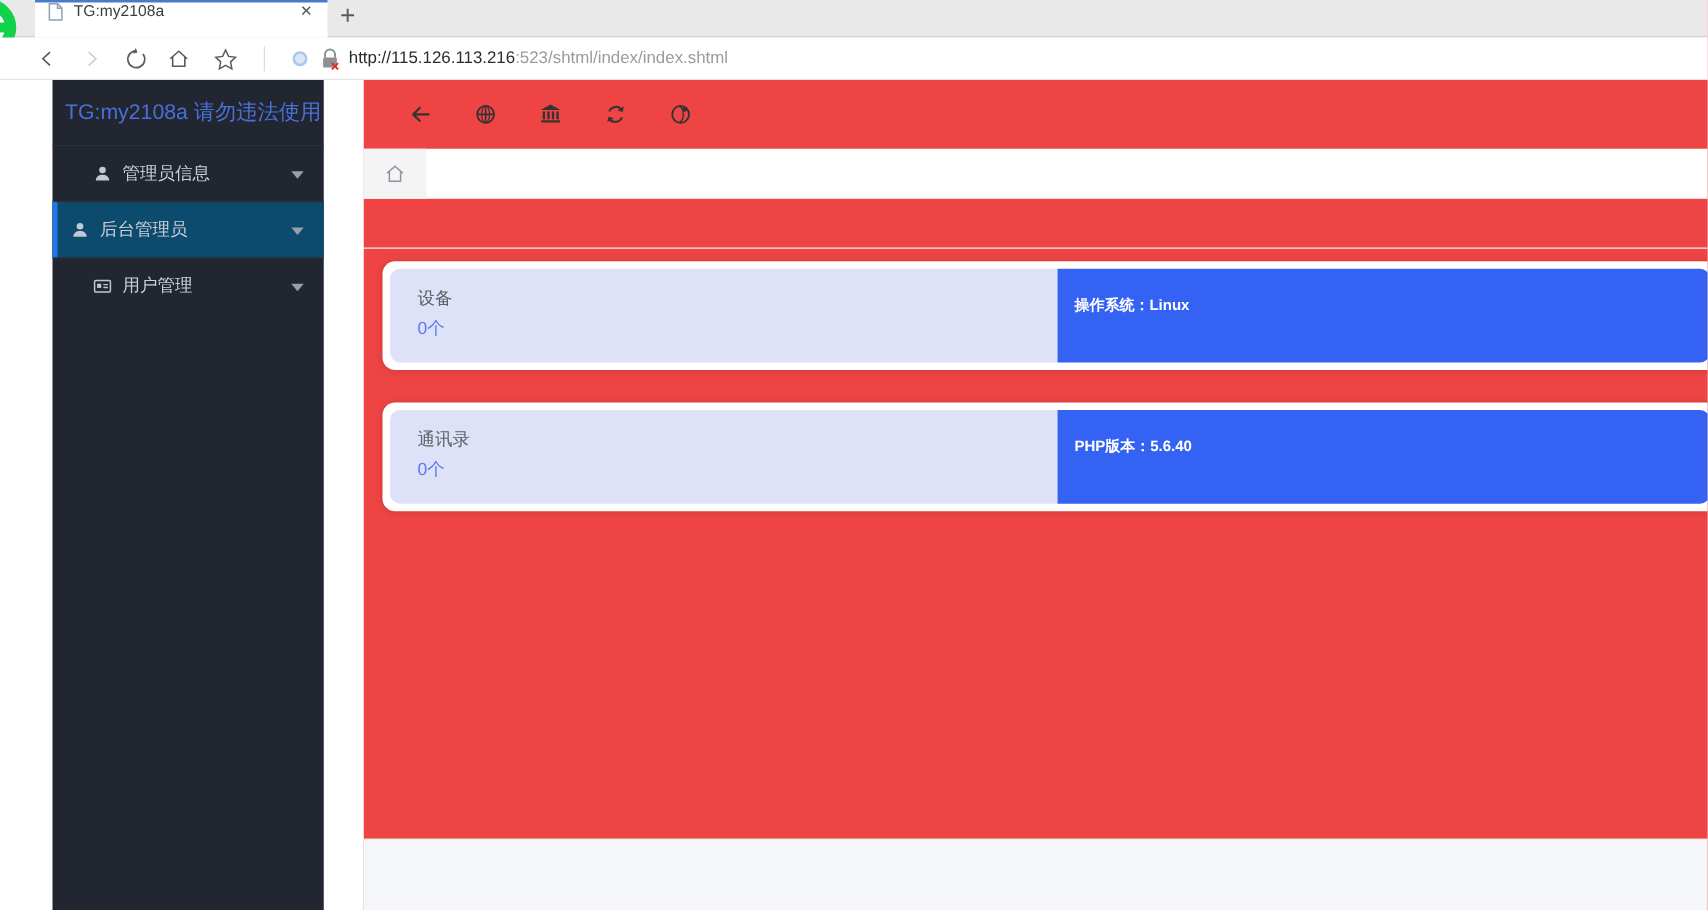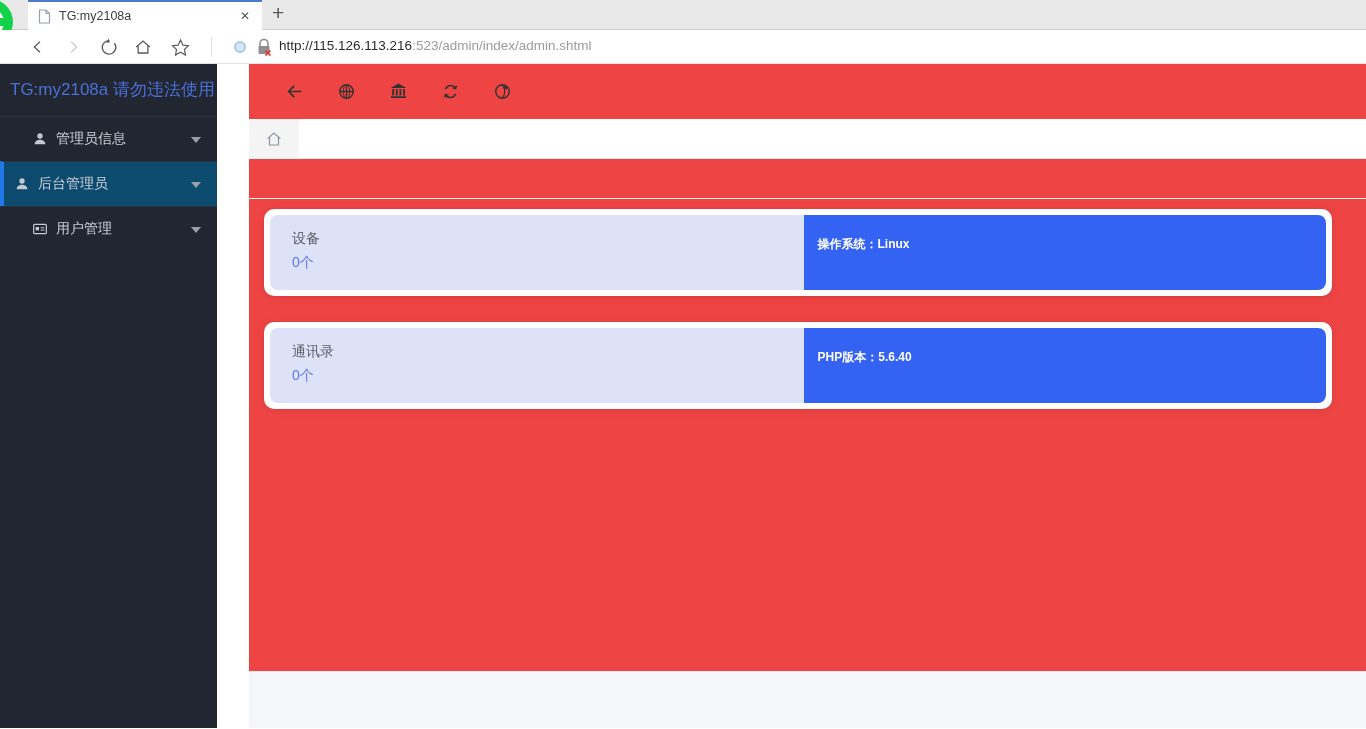--- a/index.html
+++ b/index.html
@@ -6,39 +6,39 @@
   html,body { width:1366px; height:729px; overflow:hidden;
     font-family:"Liberation Sans","DejaVu Sans",sans-serif; background:#fff; position:relative; }
 
   
   .tabstrip { position:relative; height:30px; background:#e9e9e9; border-bottom:1px solid #cbcbcb; z-index:2; }
   .app-logo { position:absolute; left:-33px; top:-1px; width:46px; height:46px; border-radius:50%;
     background:#12d24a; z-index:6; }
   .app-logo .hole { position:absolute; left:9px; top:9px; width:28px; height:28px; border-radius:50%; background:#fff; }
   .app-logo .bar { position:absolute; left:8px; top:19px; width:34px; height:8px; background:#12d24a; }
   .btab { position:absolute; left:28px; top:0; width:234px; height:30px; background:#fff;
-    border-top:2px solid #4a7ad0; display:flex; align-items:center; padding:0 10px; }
+    border-top:2px solid #4a7ad0; display:flex; padding:0 10px; }
   .btab-title { flex:1; font-size:12.5px; color:#3c3c3c; margin-left:8px; white-space:nowrap; overflow:hidden; }
   .btab-close { font-size:12px; color:#555; padding:0 2px; cursor:pointer; }
   .newtab { position:absolute; left:272px; top:1px; font-size:21px; font-weight:300; color:#5a5a5a; cursor:pointer; }
 
   .navbar { position:relative; height:34px; background:#fff; border-bottom:1px solid #e2e2e2; z-index:2; }
   .nav-ic { position:absolute; top:7px; width:20px; height:20px; display:flex; align-items:center; justify-content:center; cursor:pointer; }
   .nav-divider { position:absolute; left:211px; top:7px; width:1px; height:20px; background:#dcdcdc; }
   .site-circle { position:absolute; left:234px; top:11px; width:12px; height:12px; border-radius:50%;
     background:#d9e7f8; border:2px solid #a9c7ec; }
   .lock-wrap { position:absolute; left:256px; top:8px; width:16px; height:18px; }
   .url { position:absolute; left:279px; top:8px; font-size:13.5px; white-space:nowrap; cursor:text; }
   .url .host { color:#2b2b2b;text-align:right; }
   .url .path { color:#9b9b9b; }
 
   
   .app { display:flex; height:664px; }
 
-  .sidebar { width:217px; background:#212631; flex-shrink:0; }
+  .sidebar { width:217px; background:#212631; flex-shrink:0;margin-left:42px; }
   .brand { height:52px; line-height:52px; padding-left:10px; color:#4a70d8; font-size:17px; white-space:nowrap; }
   .side-item { position:relative; height:45px; display:flex; align-items:center; padding-left:32px;
     color:#ccd0d7; font-size:14px; border-top:1px solid #2a303c; cursor:pointer; }
   .side-item .s-ic { width:16px; height:16px; margin-right:8px; flex-shrink:0; }
   .side-item.active { background:#0c4a6e; border-left:4px solid #2176e8; padding-left:10px;font-family:Liberation Mono, monospace; }
   .caret { position:absolute; right:16px; top:20px; width:0; height:0;
     border-left:5px solid transparent; border-right:5px solid transparent; border-top:6px solid #9aa0aa; }
 
   .main { flex:1; background:#ef4444; position:relative; display:flex; flex-direction:column;margin-left:32px; }
 
@@ -116,21 +116,21 @@
   <span class="nav-divider"></span>
   <span class="site-circle"></span>
   <span class="lock-wrap">
     <svg width="16" height="18" viewBox="0 0 16 18">
         <path d="M4 8 V5.5 a4 4 0 0 1 8 0 V8" fill="none" stroke="#8f8f8f" stroke-width="1.6"></path>
         <rect x="2.5" y="8" width="11" height="8" rx="1" fill="#8f8f8f"></rect>
         <path d="M9.5 12.5 l5 5 M14.5 12.5 l-5 5" stroke="#e03131" stroke-width="1.6"></path>
       </svg>
   </span>
   <span class="url">
-    <span class="host">http://115.126.113.216</span><span class="path">:523/admin/index/admin.shtml</span>
+    <span class="host">http://115.126.113.216</span><span class="path">:523/shtml/index/index.shtml</span>
   </span>
 </div>
 
 <div class="app">
 
   <div class="sidebar">
     <div class="brand">TG:my2108a 请勿违法使用</div>
 
     <div class="side-item">
       <span class="s-ic">

